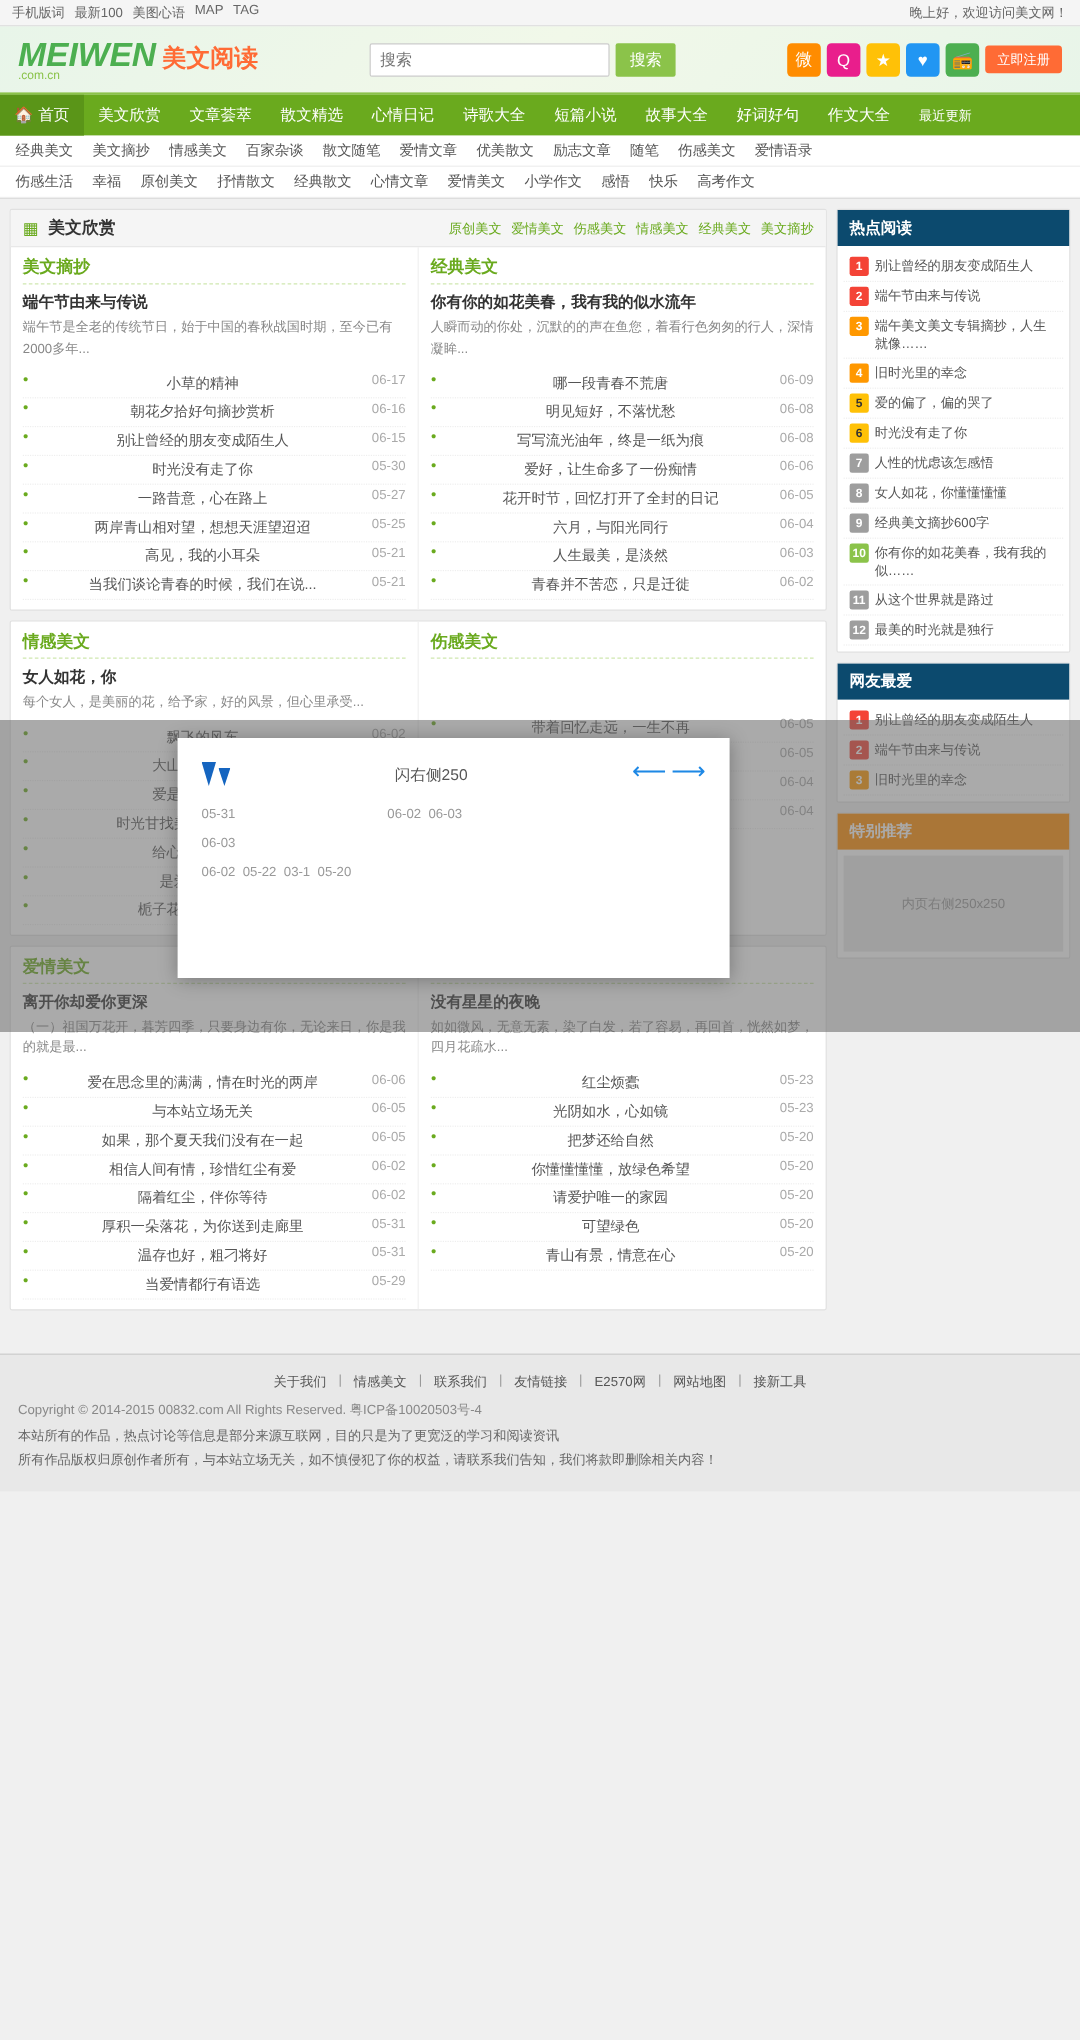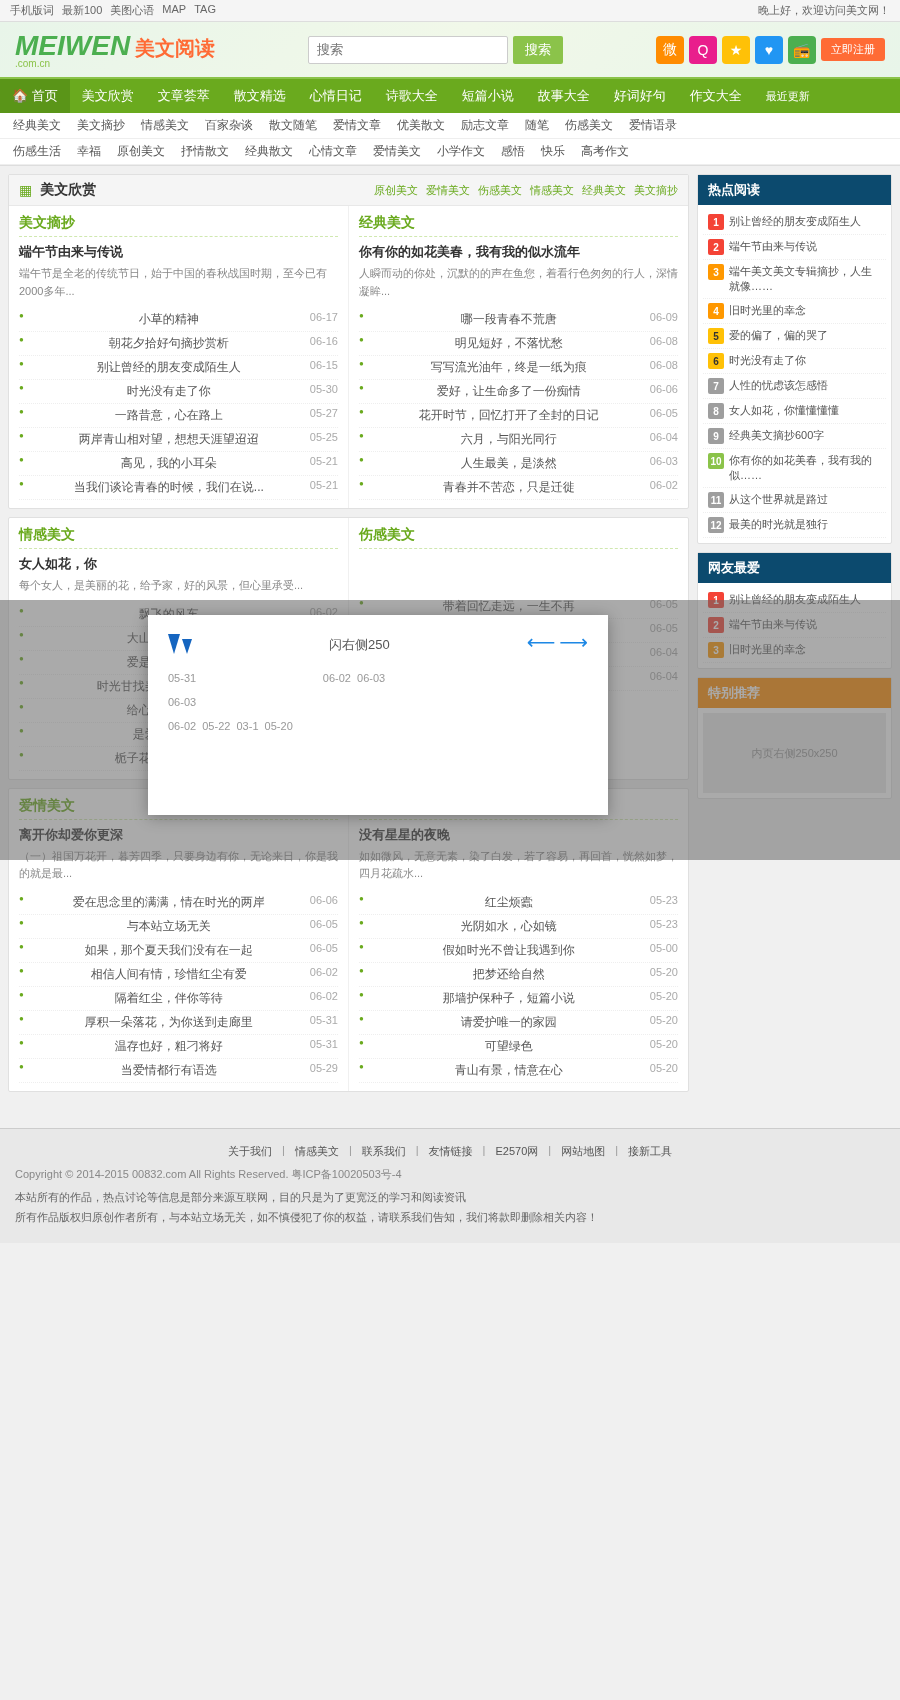--- a/index.html
+++ b/index.html
@@ -382,29 +382,25 @@
             <ul class="article-list">
               <li>
                   <a href="#">红尘烦蠹</a>
                   <span class="date">05-23</span>
                 </li>
               <li>
                   <a href="#">光阴如水，心如镜</a>
                   <span class="date">05-23</span>
                 </li>
               <li>
-                  <a href="#">假如时光不曾让我遇到你</a>
-                  <span class="date">05-00</span>
-                </li>
-              <li>
                   <a href="#">把梦还给自然</a>
                   <span class="date">05-20</span>
                 </li>
               <li>
-                  <a href="#">那墙护保种子，短篇小说</a>
+                  <a href="#">你懂懂懂懂，放绿色希望</a>
                   <span class="date">05-20</span>
                 </li>
               <li>
                   <a href="#">请爱护唯一的家园</a>
                   <span class="date">05-20</span>
                 </li>
               <li>
                   <a href="#">可望绿色</a>
                   <span class="date">05-20</span>
                 </li>

